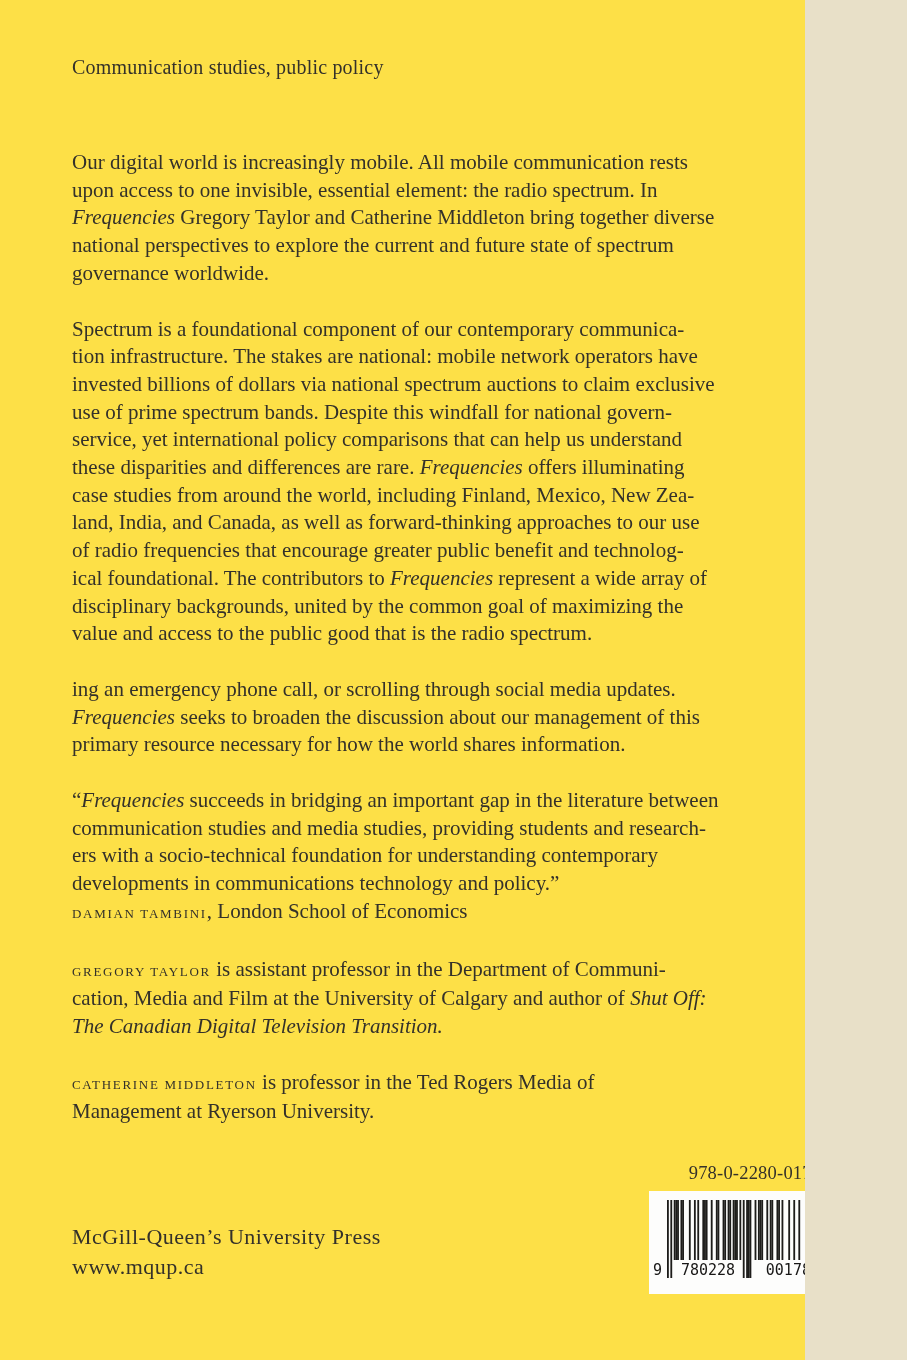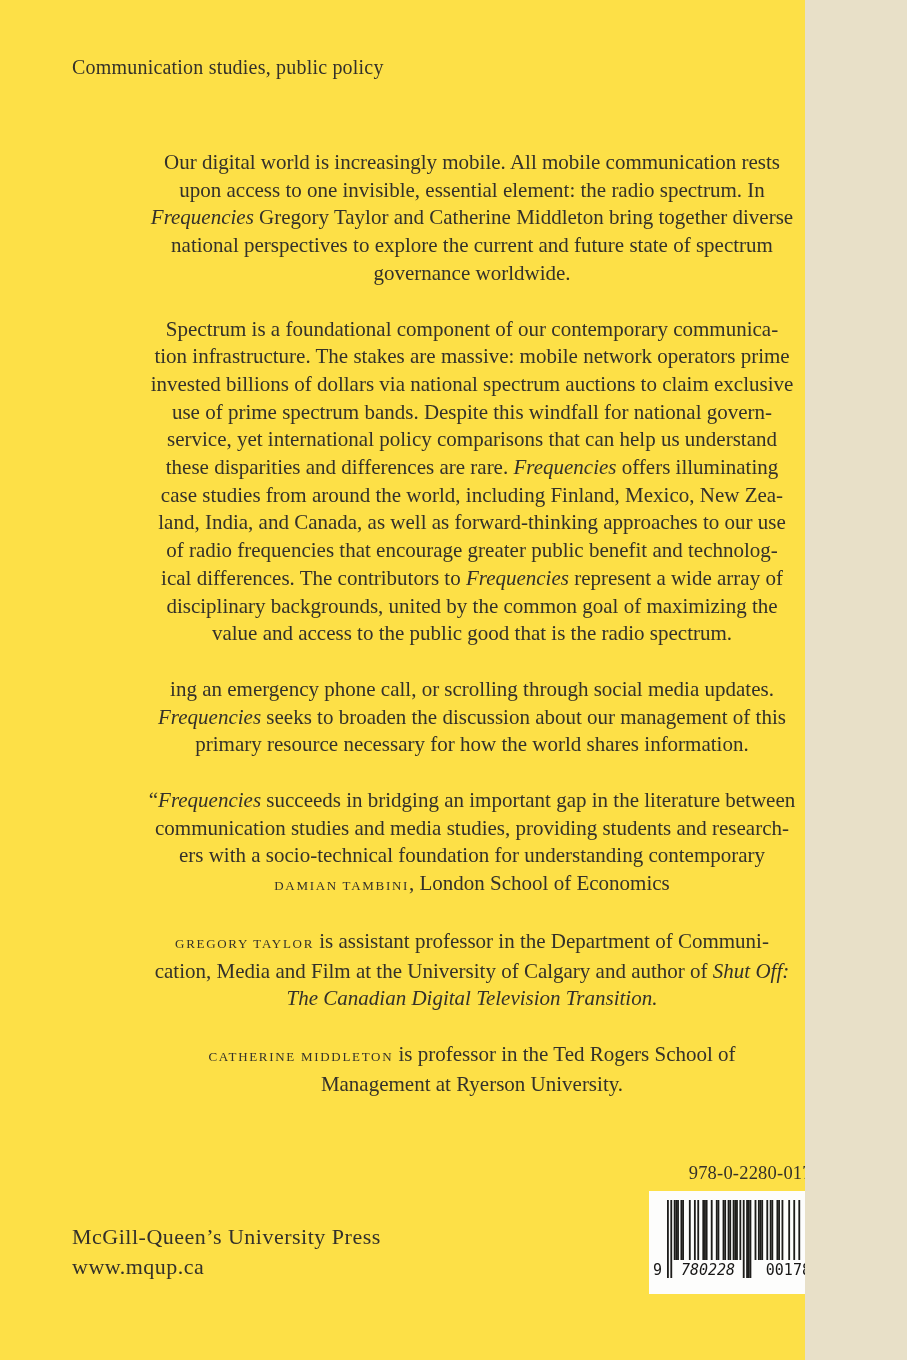--- a/index.html
+++ b/index.html
@@ -14,42 +14,42 @@
   }
   .category {
     position:absolute; left:72px; top:56px;
     font-size:20px; letter-spacing:0.2px;
   }
   .text-col {
     position:absolute; left:72px; top:149px; width:800px;
     font-size:21px;
   }
   .block { margin-bottom:28px; }
-  .line { line-height:27.7px; white-space:nowrap;text-align:center; }
+  .line { line-height:27.7px; white-space:nowrap; }
   .i { font-style:italic; }
   .sc { font-size:13px; letter-spacing:1.7px; }
   
   .isbn-area { position:absolute; left:649px; top:1163px; width:196px; }
   .isbn-label {
     text-align:right; padding-right:8px;
     font-size:18.5px; margin-bottom:7px; letter-spacing:0.2px;
   }
   .barcode-box {
     position:relative; background:#fdfdfc;
     width:196px; height:103px;
   }
   .barcode-svg { position:absolute; left:18px; top:9px; width:160px; height:78px; display:block; }
   .digits {
     position:absolute; top:70px; left:0; right:0; height:17px;
     font-family:"DejaVu Sans Mono", monospace;
     font-size:15px; color:#181716;
   }
   .digits span { position:absolute; top:0; }
   .d-first { left:4px; width:12px; text-align:left; }
-  .d-left  { left:26px; width:66px; text-align:center;font-style:italic; }
+  .d-left  { left:26px; width:66px; text-align:center; }
   .d-right { left:104px; width:67px; text-align:right; }
   
   .publisher {
     position:absolute; left:72px; top:1222px;
     font-size:22px; line-height:30px; letter-spacing:0.5px;
   }
 </style>
 </head>
 <body>
 
@@ -60,50 +60,51 @@
   <div class="text-col">
       <div class="block paragraph">
         <div class="line"><span>Our digital world is increasingly mobile. All mobile communication rests</span></div>
         <div class="line"><span>upon access to one invisible, essential element: the radio spectrum. In</span></div>
         <div class="line"><span class="i">Frequencies</span><span> Gregory Taylor and Catherine Middleton bring together diverse</span></div>
         <div class="line"><span>national perspectives to explore the current and future state of spectrum</span></div>
         <div class="line"><span>governance worldwide.</span></div>
       </div>
       <div class="block paragraph">
         <div class="line"><span>Spectrum is a foundational component of our contemporary communica-</span></div>
-        <div class="line"><span>tion infrastructure. The stakes are massive: mobile network operators prime</span></div>
+        <div class="line"><span>tion infrastructure. The stakes are national: mobile network operators have</span></div>
         <div class="line"><span>invested billions of dollars via national spectrum auctions to claim exclusive</span></div>
         <div class="line"><span>use of prime spectrum bands. Despite this windfall for national govern-</span></div>
         <div class="line"><span>service, yet international policy comparisons that can help us understand</span></div>
         <div class="line"><span>these disparities and differences are rare. </span><span class="i">Frequencies</span><span> offers illuminating</span></div>
         <div class="line"><span>case studies from around the world, including Finland, Mexico, New Zea-</span></div>
         <div class="line"><span>land, India, and Canada, as well as forward-thinking approaches to our use</span></div>
         <div class="line"><span>of radio frequencies that encourage greater public benefit and technolog-</span></div>
-        <div class="line"><span>ical differences. The contributors to </span><span class="i">Frequencies</span><span> represent a wide array of</span></div>
+        <div class="line"><span>ical foundational. The contributors to </span><span class="i">Frequencies</span><span> represent a wide array of</span></div>
         <div class="line"><span>disciplinary backgrounds, united by the common goal of maximizing the</span></div>
         <div class="line"><span>value and access to the public good that is the radio spectrum.</span></div>
       </div>
       <div class="block paragraph">
         <div class="line"><span>ing an emergency phone call, or scrolling through social media updates.</span></div>
         <div class="line"><span class="i">Frequencies</span><span> seeks to broaden the discussion about our management of this</span></div>
         <div class="line"><span>primary resource necessary for how the world shares information.</span></div>
       </div>
       <div class="block quote">
         <div class="line"><span>“</span><span class="i">Frequencies</span><span> succeeds in bridging an important gap in the literature between</span></div>
         <div class="line"><span>communication studies and media studies, providing students and research-</span></div>
         <div class="line"><span>ers with a socio-technical foundation for understanding contemporary</span></div>
+        <div class="line"><span>developments in communications technology and policy.”</span></div>
         <div class="line"><span class="sc">DAMIAN TAMBINI</span><span>, London School of Economics</span></div>
       </div>
       <div class="block bio">
         <div class="line"><span class="sc">GREGORY TAYLOR</span><span> is assistant professor in the Department of Communi-</span></div>
         <div class="line"><span>cation, Media and Film at the University of Calgary and author of </span><span class="i">Shut Off:</span></div>
         <div class="line"><span class="i">The Canadian Digital Television Transition.</span></div>
       </div>
       <div class="block bio">
-        <div class="line"><span class="sc">CATHERINE MIDDLETON</span><span> is professor in the Ted Rogers School of</span></div>
+        <div class="line"><span class="sc">CATHERINE MIDDLETON</span><span> is professor in the Ted Rogers Media of</span></div>
         <div class="line"><span>Management at Ryerson University.</span></div>
       </div>
     </div>
 
   <div class="isbn-area">
     <div class="isbn-label">978-0-2280-0178-2</div>
     <div class="barcode-box">
       <svg class="barcode-svg" viewBox="0 0 95 78" preserveAspectRatio="none">
           <rect x="0" y="0" width="1.08" height="78" fill="#1d1c1a"></rect>
           <rect x="2" y="0" width="1.08" height="78" fill="#1d1c1a"></rect>

